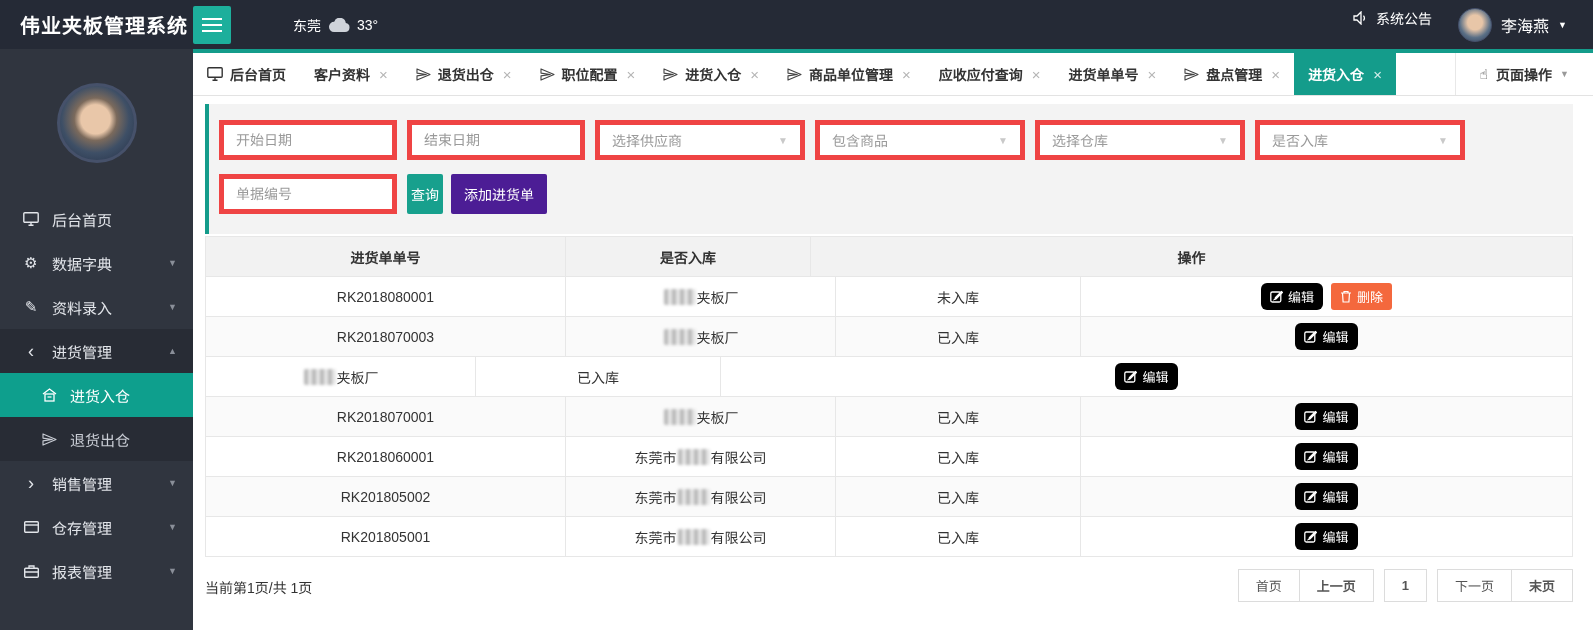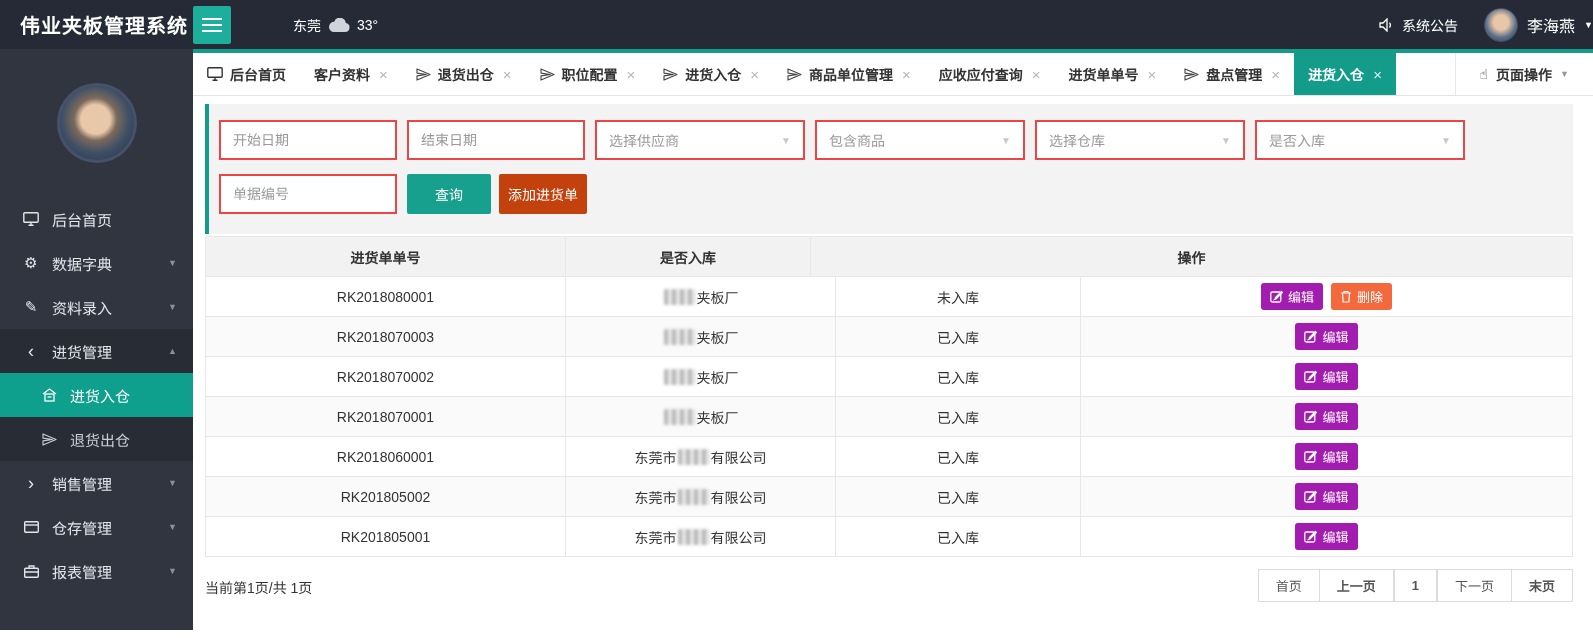--- a/index.html
+++ b/index.html
@@ -6,21 +6,21 @@
   html,body { width:1593px; height:638px; overflow:hidden;
     font-family:"Liberation Sans","DejaVu Sans",sans-serif; background:#fff; }
 
   
   .topbar { height:49px; background:#252a36; display:flex; align-items:center; color:#fff; }
   .brand { width:193px; padding-left:20px; font-size:20px; font-weight:bold; letter-spacing:1px; }
   .hamburger { width:38px; height:38px; background:#1daf9c; border:none; border-radius:2px;
     display:flex; flex-direction:column; justify-content:center; align-items:center; gap:4px; cursor:pointer; margin-left:0; }
   .hamburger i { display:block; width:20px; height:2px; background:#fff; }
   .weather { display:flex; align-items:center; gap:7px; margin-left:62px; font-size:14px; }
-  .topbar-right { margin-left:auto; display:flex; align-items:center; gap:26px; }
+  .topbar-right { margin-left:auto; display:flex; align-items:flex-start; gap:26px; padding-right:26px; }
   .announce { display:flex; align-items:center; gap:7px; font-size:14px; cursor:pointer; }
   .userbox { display:flex; align-items:center; gap:9px; cursor:pointer; }
   .avatar-sm { width:34px; height:34px; border-radius:50%;
     background:radial-gradient(circle at 50% 42%, #e8c6a8 0 30%, #5a6f86 62%, #2c3a52 100%); border:1px solid #45506b; }
   .caret { font-size:9px; color:#cfd3da; }
   .topbar .caret { color:#fff; }
 
   
   .frame { display:flex; height:581px; }
 
@@ -53,51 +53,51 @@
   .tab.active .tclose { color:#d6efec; }
   .page-actions { margin-left:auto; display:flex; align-items:center; gap:8px; padding:0 24px;
     border-left:1px solid #e8e8e8; font-size:14px; font-weight:bold; color:#333; cursor:pointer; }
 
   
   .content { padding:8px 20px 0 12px; }
 
   
   .filters { background:#f3f3f3; border-left:4px solid #149c8b; padding:16px 14px 6px 10px; }
   .frow { display:flex; flex-wrap:wrap; }
-  .fctl { height:40px; background:#fff; border:2px solid #ef4444; margin:0 10px 14px 0; font-size:14px; }
+  .fctl { height:40px; background:#fff; border:5px solid #ef4444; margin:0 10px 14px 0; font-size:14px; }
   input.fctl { padding:0 12px; width:178px; color:#333; outline:none; }
   input.fctl::placeholder { color:#9a9a9a; }
   .fselect { width:210px; display:flex; align-items:center; justify-content:space-between;
     padding:0 12px; color:#9a9a9a; cursor:pointer; }
   .fselect .caret { color:#c9c9c9; font-size:10px; }
   .btn { height:40px; border:none; border-radius:2px; color:#fff; font-size:14px; cursor:pointer; margin:0 8px 14px 0; }
-  .btn-query { width:84px; background:#17a08d; }
-  .btn-add { width:88px; background:#c2410c; }
+  .btn-query { width:36px; background:#17a08d; }
+  .btn-add { width:96px; background:#4c1d95; }
 
   
   .table { margin-top:2px; border:1px solid #e7e7e7; border-bottom:none; }
   .tr { display:flex; height:40px; border-bottom:1px solid #e7e7e7; }
   .tr.head { background:#f2f2f2; font-weight:bold; }
   .tr:not(.head):nth-child(odd) { background:#fafafa; }
   .td { display:flex; align-items:center; justify-content:center; font-size:14px; color:#333;
     border-right:1px solid #e7e7e7; }
   .td:last-child { border-right:none; }
   .c1 { width:360px; } .c2 { width:270px; } .c3 { width:245px; } .c4 { flex:1; }
   .masked { display:inline-block; width:32px; height:16px; margin:0 1px; vertical-align:-3px;
     background:repeating-linear-gradient(90deg,#b9b9b9 0 4px,#e6e6e6 4px 8px); filter:blur(1.5px); border-radius:2px; }
   .ops { gap:8px; }
   .tbtn { display:inline-flex; align-items:center; gap:5px; border:none; border-radius:3px;
     color:#fff; font-size:13px; padding:4px 9px; cursor:pointer; }
-  .tbtn-edit { background:#a21caf; }
+  .tbtn-edit { background:#000000;border-radius:6px; }
   .tbtn-del { background:#f4683d; }
 
   
   .pagerow { display:flex; justify-content:space-between; align-items:center; margin-top:12px; }
   .psummary { font-size:14px; color:#333; padding-top:2px; }
-  .pager { display:flex; }
+  .pager { display:flex; gap:10px; }
   .pgroup { display:flex; border:1px solid #dcdcdc; background:#fff; }
   .pbtn { padding:6px 17px; font-size:13px; color:#555; cursor:pointer; border-right:1px solid #dcdcdc; background:#fff; border-top:none; border-bottom:none; border-left:none; }
   .pbtn:last-child { border-right:none;font-weight:bold; }
   svg { display:block; }
 </style>
 </head>
 <body>
 
 <div class="topbar">
   <div class="brand">伟业夹板管理系统</div>
@@ -373,21 +373,20 @@
                     <rect x="0.8" y="2" width="10" height="10" rx="1.5" fill="none" stroke="#fff" stroke-width="1.3"></rect>
                     <path d="M5 8l6.5-6.5M11.5 1.5l.9.9L6 9l-1.5.4z" stroke="#fff" stroke-width="1.2" fill="#fff"></path>
                   </svg>
                 </span>
               <span>编辑</span>
             </button>
           </div>
         </div>
 
         <div class="tr">
-          <div class="td c1">RK2018070002</div>
           <div class="td c2">
             <span></span>
               <span class="masked"></span>
               <span>夹板厂</span>
           </div>
           <div class="td c3">已入库</div>
           <div class="td c4 ops">
             <button class="tbtn tbtn-edit">
               <span>
                   <svg width="13" height="13" viewBox="0 0 13 13">

